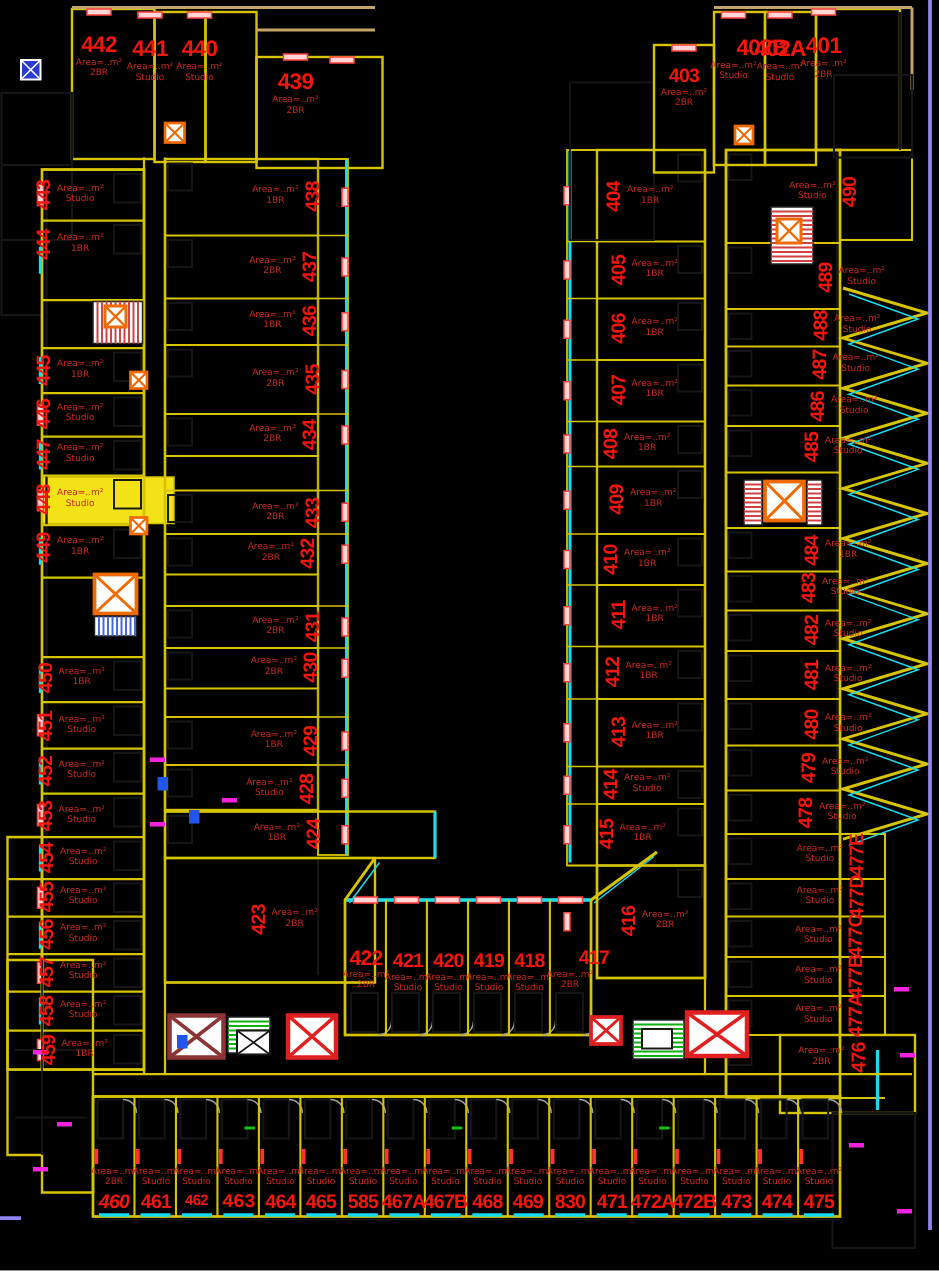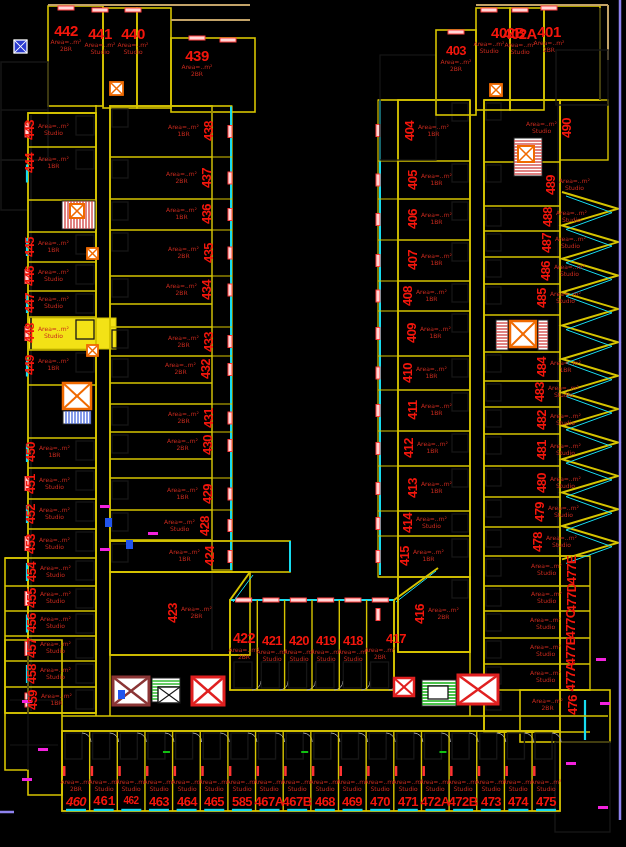--- a/index.html
+++ b/index.html
@@ -840,31 +840,31 @@
       <div class="unit-num v" style="left: 419px; top: 614px; font-size: 13px;">416</div>
       <div class="unit-lbl" style="left: 428px; top: 614px; transform: translateY(-50%);">
         <div>Area=..m²</div>
         <div>2BR</div>
       </div>
       <div class="unit-num" style="left: 76px; top: 801px; font-size: 13px; font-style: italic;">460</div>
       <div class="unit-lbl" style="left: 76px; top: 792px; transform: translate(-50%, -100%);">
         <div>Area=..m²</div>
         <div>2BR</div>
       </div>
-      <div class="unit-num" style="left: 104px; top: 801px; font-size: 13px; font-family: Liberation Mono, monospace;">461</div>
+      <div class="unit-num" style="left: 104px; top: 801px; font-size: 13px;">461</div>
       <div class="unit-lbl" style="left: 104px; top: 792px; transform: translate(-50%, -100%);">
         <div>Area=..m²</div>
         <div>Studio</div>
       </div>
       <div class="unit-num" style="left: 131px; top: 801px; font-size: 10px;">462</div>
       <div class="unit-lbl" style="left: 131px; top: 792px; transform: translate(-50%, -100%);">
         <div>Area=..m²</div>
         <div>Studio</div>
       </div>
-      <div class="unit-num" style="left: 159px; top: 801px; font-size: 13px;">463</div>
+      <div class="unit-num" style="left: 159px; top: 801px; font-size: 13px; font-family: Liberation Mono, monospace;">463</div>
       <div class="unit-lbl" style="left: 159px; top: 792px; transform: translate(-50%, -100%);">
         <div>Area=..m²</div>
         <div>Studio</div>
       </div>
       <div class="unit-num" style="left: 187px; top: 801px; font-size: 13px;">464</div>
       <div class="unit-lbl" style="left: 187px; top: 792px; transform: translate(-50%, -100%);">
         <div>Area=..m²</div>
         <div>Studio</div>
       </div>
       <div class="unit-num" style="left: 214px; top: 801px; font-size: 13px;">465</div>
@@ -890,21 +890,21 @@
       <div class="unit-num" style="left: 325px; top: 801px; font-size: 13px;">468</div>
       <div class="unit-lbl" style="left: 325px; top: 792px; transform: translate(-50%, -100%);">
         <div>Area=..m²</div>
         <div>Studio</div>
       </div>
       <div class="unit-num" style="left: 352px; top: 801px; font-size: 13px;">469</div>
       <div class="unit-lbl" style="left: 352px; top: 792px; transform: translate(-50%, -100%);">
         <div>Area=..m²</div>
         <div>Studio</div>
       </div>
-      <div class="unit-num" style="left: 380px; top: 801px; font-size: 13px;">470</div>
+      <div class="unit-num" style="left: 380px; top: 801px; font-size: 13px;">830</div>
       <div class="unit-lbl" style="left: 380px; top: 792px; transform: translate(-50%, -100%);">
         <div>Area=..m²</div>
         <div>Studio</div>
       </div>
       <div class="unit-num" style="left: 408px; top: 801px; font-size: 13px;">471</div>
       <div class="unit-lbl" style="left: 408px; top: 792px; transform: translate(-50%, -100%);">
         <div>Area=..m²</div>
         <div>Studio</div>
       </div>
       <div class="unit-num" style="left: 435px; top: 801px; font-size: 13px;">472A</div>

